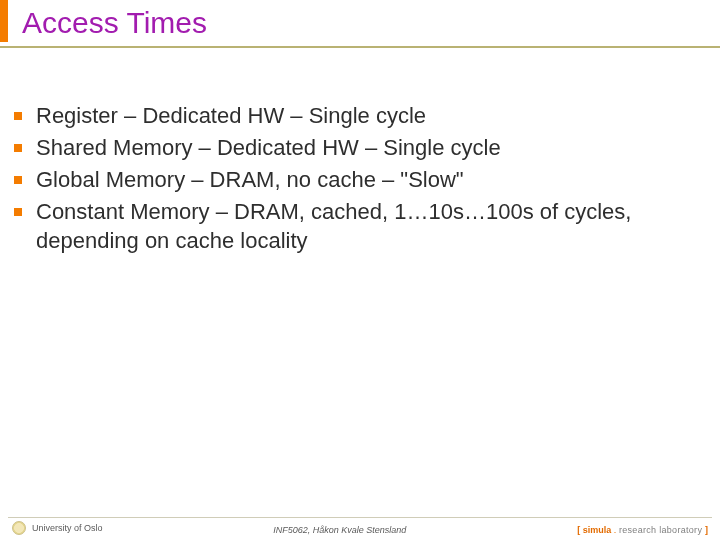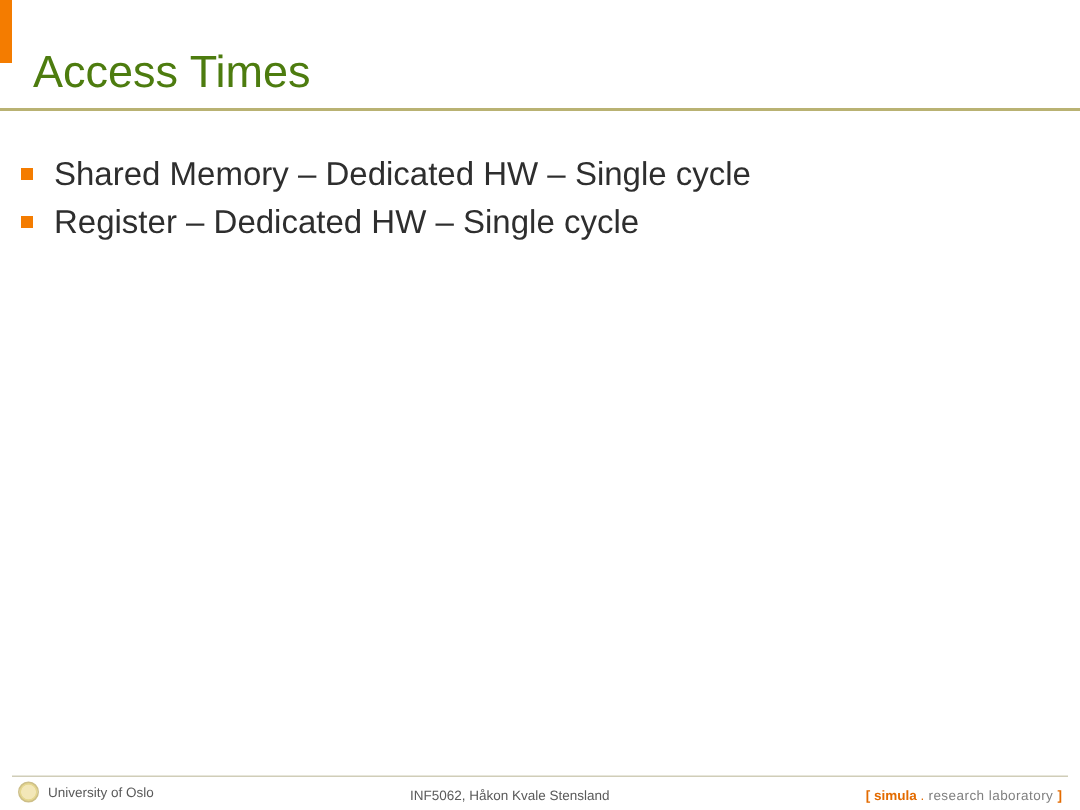--- a/index.html
+++ b/index.html
@@ -24,23 +24,22 @@
   .title-accent {
     position: absolute;
     left: 0;
     top: 0;
     width: 8px;
     height: 42px;
     background: #f47c00;
   }
   .title {
     font-size: 30px;
-    color: #4d7c0f;
+    color: #a21caf;
     font-weight: normal;
-    margin-top: 26px;
   }
   .title-underline {
     margin-top: 6px;
     width: 720px;
     height: 1.5px;
     background: #b9b273;
   }
 
   
   .bullets {
@@ -96,21 +95,21 @@
     gap: 6px;
   }
   .seal {
     width: 14px;
     height: 14px;
     border-radius: 50%;
     background: radial-gradient(circle at 50% 50%, #f3e7b8 0 55%, #e5d78f 60% 100%);
     border: 0.5px solid #cdbf88;
     display: inline-block;
   }
-  .footer-mid { text-align: left; }
+  .footer-mid { text-align: left; font-style: italic; }
   .footer-right {
     font-family: Verdana, Geneva, sans-serif;
   }
   .brand-bracket { color: #e36b00; font-weight: bold; }
   .brand-simula { color: #e36b00; font-weight: bold; }
   .brand-dot { color: #e36b00; }
   .brand-rest { color: #808080; letter-spacing: 0.3px; }
 </style>
 </head>
 <body>
@@ -119,25 +118,33 @@
 
   <div class="title-wrap">
     <div class="title-accent"></div>
     <div class="title">Access Times</div>
   </div>
   <div class="title-underline"></div>
 
   <div class="bullets">
     <div class="bullet-row">
       <div class="bullet-mark"></div>
+      <div class="bullet-text">Register – Dedicated HW – Single cycle</div>
+    </div>
+    <div class="bullet-row">
+      <div class="bullet-mark"></div>
       <div class="bullet-text">Shared Memory – Dedicated HW – Single cycle</div>
     </div>
     <div class="bullet-row">
       <div class="bullet-mark"></div>
-      <div class="bullet-text">Register – Dedicated HW – Single cycle</div>
+      <div class="bullet-text">Global Memory – DRAM, no cache – "Slow"</div>
+    </div>
+    <div class="bullet-row">
+      <div class="bullet-mark"></div>
+      <div class="bullet-text">Constant Memory – DRAM, cached, 1…10s…100s of cycles, depending on cache locality</div>
     </div>
   </div>
 
   <div class="footer-rule"></div>
   <div class="footer">
     <div class="footer-left">
       <span class="seal"></span>
       <span>University of Oslo</span>
     </div>
     <div class="footer-mid">INF5062, Håkon Kvale Stensland</div>

